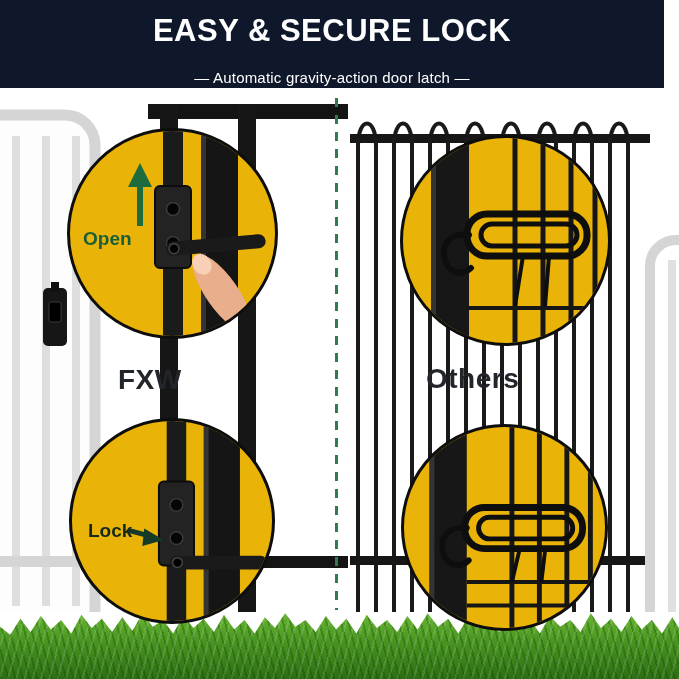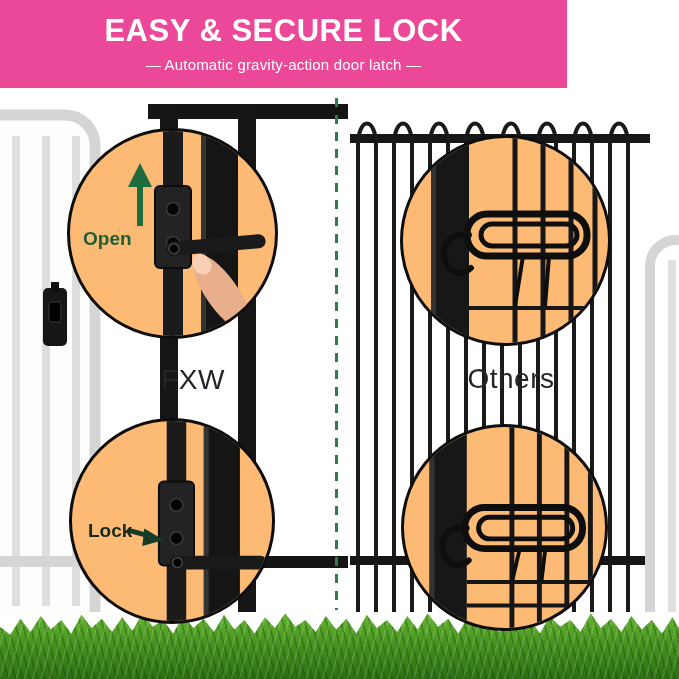--- a/index.html
+++ b/index.html
@@ -1,45 +1,45 @@
 <!DOCTYPE html>
 <html><head>
 <meta charset="utf-8">
 <style>
   * { margin:0; padding:0; box-sizing:border-box; }
   body { background:#fff; font-family:"Liberation Sans", sans-serif; }
   .page{ position:relative; width:679px; height:679px; background:#fff; overflow:hidden; }
 
   
-  .banner{ position:absolute; top:0; left:0; width:567px; height:88px;
-           background:#ec4899; color:#fff; text-align:center; z-index:5; }
+  .banner{ position:absolute; top:0; left:0; width:664px; height:88px;
+           background:#0f172a; color:#fff; text-align:center; z-index:5; }
   .banner h1{ margin-top:13px; font-size:31px; font-weight:800; letter-spacing:.5px; }
-  .banner .sub{ margin-top:7px; font-size:15px; font-weight:400; letter-spacing:.2px; }
+  .banner .sub{ margin-top:20px; font-size:15px; font-weight:400; letter-spacing:.2px; }
 
   
   .scene{ position:absolute; top:88px; left:0; width:679px; height:524px; }
   .fence-svg{ position:absolute; top:0; left:0; z-index:0; }
 
   .divider{ position:absolute; left:335px; top:10px; width:3px; height:512px; z-index:1;
             background:repeating-linear-gradient(to bottom,#2F7D4F 0 9px, transparent 9px 17px); }
 
-  .circle{ position:absolute; border-radius:50%; border:3px solid #0d0d0d; background:#fdba74;
+  .circle{ position:absolute; border-radius:50%; border:3px solid #0d0d0d; background:#eab308;
            overflow:hidden; z-index:2; }
   .c-tl{ left:67px;  top:40px;  width:211px; height:211px; }
   .c-bl{ left:69px;  top:330px; width:206px; height:206px; }
   .c-tr{ left:400px; top:47px;  width:211px; height:211px; }
   .c-br{ left:401px; top:336px; width:207px; height:207px; }
   .circle svg{ position:absolute; top:0; left:0; }
 
   .inset-label{ position:absolute; font-weight:700; font-size:19px; z-index:3; }
   .lbl-open{ left:13px; top:97px;  color:#1B5E36; }
   .lbl-lock{ left:16px; top:99px;  color:#142A1E;text-align:center; }
 
-  .col-label{ position:absolute; z-index:2; font-size:28px; font-weight:400;
-              color:#22262B; text-align:center; letter-spacing:.5px; }
+  .col-label{ position:absolute; z-index:2; font-size:28px; font-weight:700;
+              color:#22262B; letter-spacing:.5px; }
   .lbl-fxw{ left:118px; top:276px; width:150px; }
   .lbl-others{ left:426px; top:275px; width:170px; }
 
   
   .grass{ position:absolute; bottom:0; left:0; width:679px; height:67px; z-index:1;
     background:
       repeating-linear-gradient(105deg, rgba(255,255,255,.12) 0 2px, transparent 2px 8px),
       repeating-linear-gradient(75deg, rgba(10,60,5,.28) 0 2px, transparent 2px 7px),
       linear-gradient(180deg,#6ab832,#47951f 45%,#2c6e12);
     clip-path:polygon(0 100%,0 22%,1.5% 34%,3% 10%,4.5% 30%,6% 6%,7.5% 26%,9% 12%,10.5% 32%,12% 4%,13.5% 24%,15% 10%,16.5% 30%,18% 8%,19.5% 28%,21% 2%,22.5% 22%,24% 12%,25.5% 32%,27% 6%,28.5% 24%,30% 10%,31.5% 30%,33% 4%,34.5% 26%,36% 12%,37.5% 32%,39% 8%,40.5% 24%,42% 2%,43.5% 22%,45% 12%,46.5% 30%,48% 6%,49.5% 26%,51% 10%,52.5% 32%,54% 4%,55.5% 24%,57% 12%,58.5% 30%,60% 6%,61.5% 26%,63% 2%,64.5% 22%,66% 10%,67.5% 32%,69% 6%,70.5% 24%,72% 12%,73.5% 30%,75% 4%,76.5% 26%,78% 10%,79.5% 32%,81% 6%,82.5% 22%,84% 12%,85.5% 30%,87% 2%,88.5% 24%,90% 10%,91.5% 30%,93% 6%,94.5% 26%,96% 12%,97.5% 32%,99% 8%,100% 24%,100% 100%);

